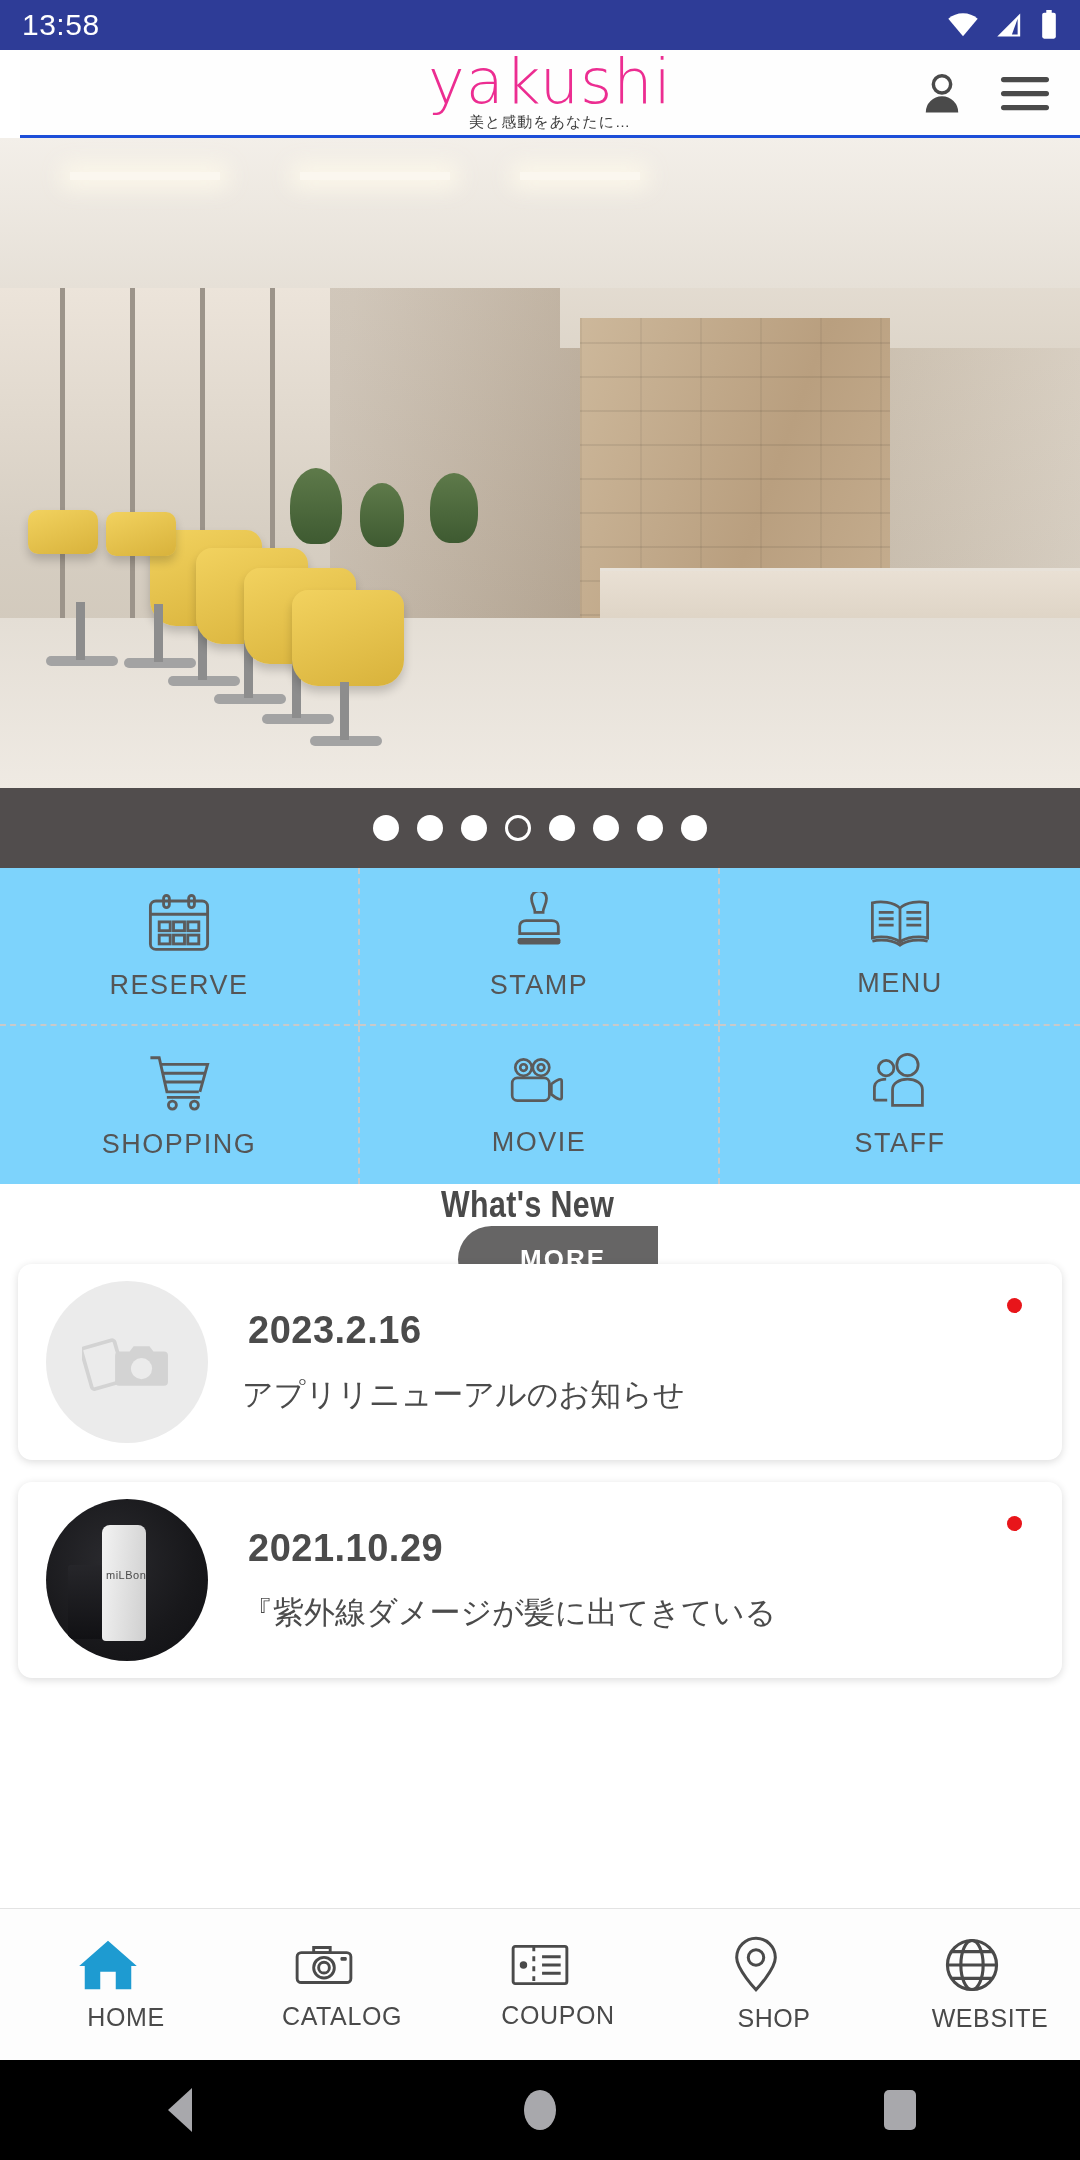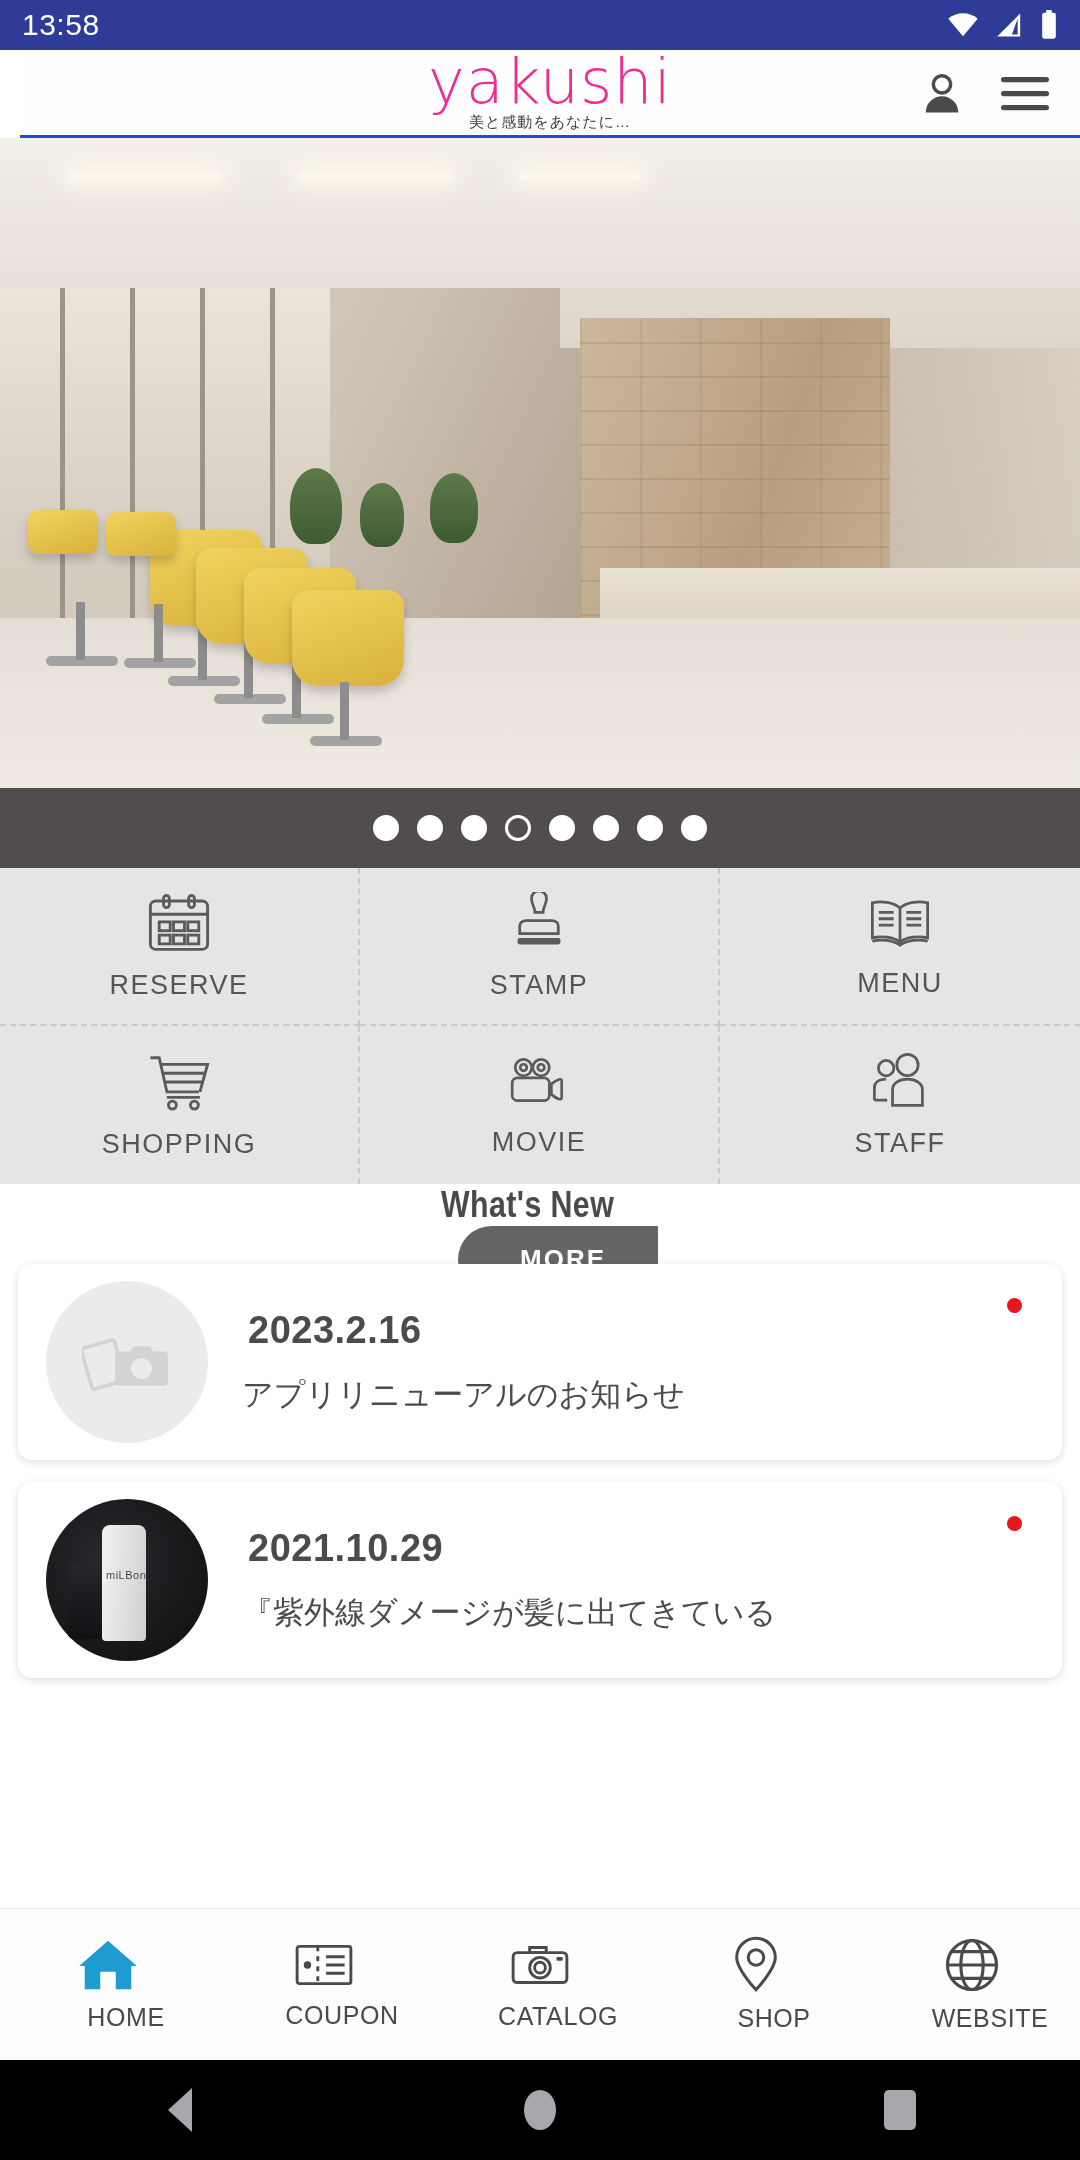--- a/index.html
+++ b/index.html
@@ -130,21 +130,21 @@
   
   .dots-bar{
     height:80px; background:#514d4d;
     display:flex; align-items:center; justify-content:center; gap:18px;
   }
   .dot{ width:26px; height:26px; border-radius:50%; background:#ffffff; }
   .dot.active{ background:transparent; border:3px solid #ffffff; }
 
   
   .grid{
-    background:#e5e5e5; display:grid;
+    background:#7dd3fc; display:grid;
     grid-template-columns:repeat(3,1fr); grid-template-rows:repeat(2,158px);
   }
   .grid-cell{
     display:flex; flex-direction:column; align-items:center; justify-content:center;
     gap:16px; position:relative;
   }
   .grid-cell:nth-child(1),.grid-cell:nth-child(2),
   .grid-cell:nth-child(4),.grid-cell:nth-child(5){
     border-right:2px dashed #c9c9c9;
   }
@@ -443,41 +443,41 @@
 <div class="bottomnav">
 
   <div class="nav-item active">
     <svg width="62" height="56" viewBox="0 0 28 25">
       <path d="M14 1.5 L27 13 L24.5 13 L24.5 23.5 L17.5 23.5 L17.5 15.5 L10.5 15.5 L10.5 23.5 L3.5 23.5 L3.5 13 L1 13 Z" fill="#1e9bd1"></path>
     </svg>
     <span class="nav-label">HOME</span>
   </div>
 
   <div class="nav-item">
-    <svg width="62" height="52" viewBox="0 0 30 24" fill="none" stroke="#4a4a4a" stroke-width="1.4">
-      <rect x="2" y="3" width="26" height="18" rx="1"></rect>
-      <path d="M12 3 v18" stroke-dasharray="2.4 2.4"></path>
-      <circle cx="7" cy="12" r="1.1" fill="#4a4a4a"></circle>
-      <path d="M16 8 H25 M16 12 H25 M16 16 H25"></path>
-    </svg>
-    <span class="nav-label">COUPON</span>
-  </div>
-
-  <div class="nav-item">
     <svg width="62" height="54" viewBox="0 0 30 25" fill="none" stroke="#4a4a4a" stroke-width="1.4">
       <path d="M10 4 h8 v2.5 h-8 Z"></path>
       <rect x="2" y="6.5" width="26" height="14.5" rx="2"></rect>
       <circle cx="15" cy="13.8" r="5"></circle>
         <circle cx="15" cy="13.8" r="2.6"></circle>
       <rect x="23" y="8.6" width="3" height="1.8" rx=".6" fill="#4a4a4a" stroke="none"></rect>
     </svg>
     <span class="nav-label">CATALOG</span>
   </div>
 
   <div class="nav-item">
+    <svg width="62" height="52" viewBox="0 0 30 24" fill="none" stroke="#4a4a4a" stroke-width="1.4">
+      <rect x="2" y="3" width="26" height="18" rx="1"></rect>
+      <path d="M12 3 v18" stroke-dasharray="2.4 2.4"></path>
+      <circle cx="7" cy="12" r="1.1" fill="#4a4a4a"></circle>
+      <path d="M16 8 H25 M16 12 H25 M16 16 H25"></path>
+    </svg>
+    <span class="nav-label">COUPON</span>
+  </div>
+
+  <div class="nav-item">
     <svg width="54" height="58" viewBox="0 0 24 27" fill="none" stroke="#4a4a4a" stroke-width="1.4">
       <path d="M12 25 C12 25 21 15.5 21 10 A9 9 0 0 0 3 10 C3 15.5 12 25 12 25 Z"></path>
       <circle cx="12" cy="10" r="3.6"></circle>
     </svg>
     <span class="nav-label">SHOP</span>
   </div>
 
   <div class="nav-item">
     <svg width="58" height="58" viewBox="0 0 26 26" fill="none" stroke="#4a4a4a" stroke-width="1.4">
       <circle cx="13" cy="13" r="11"></circle>

